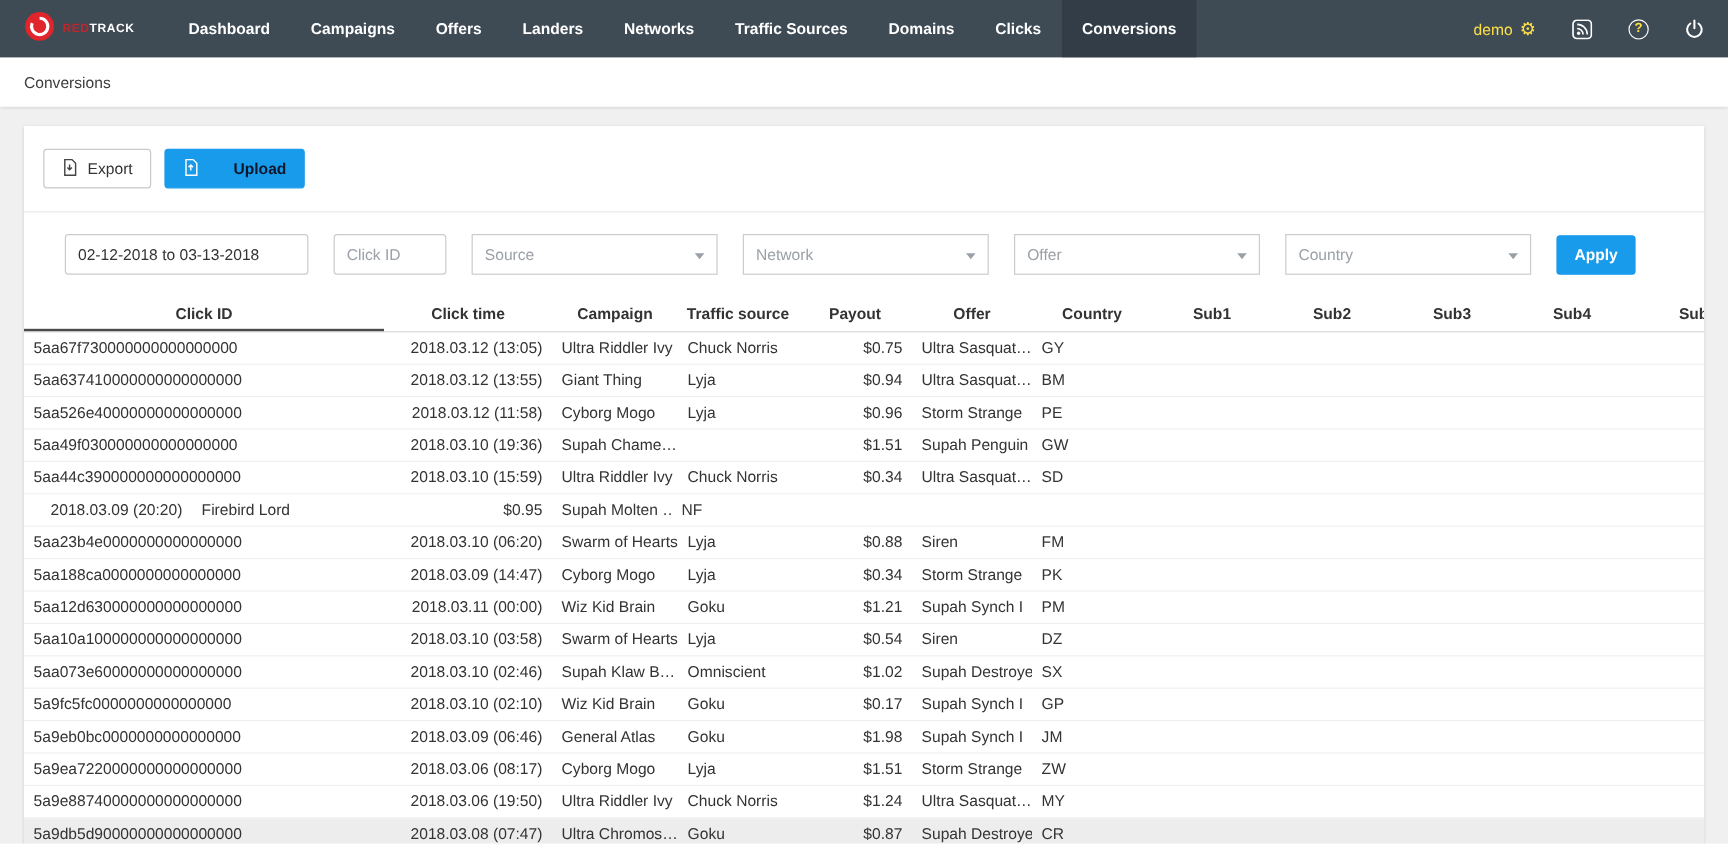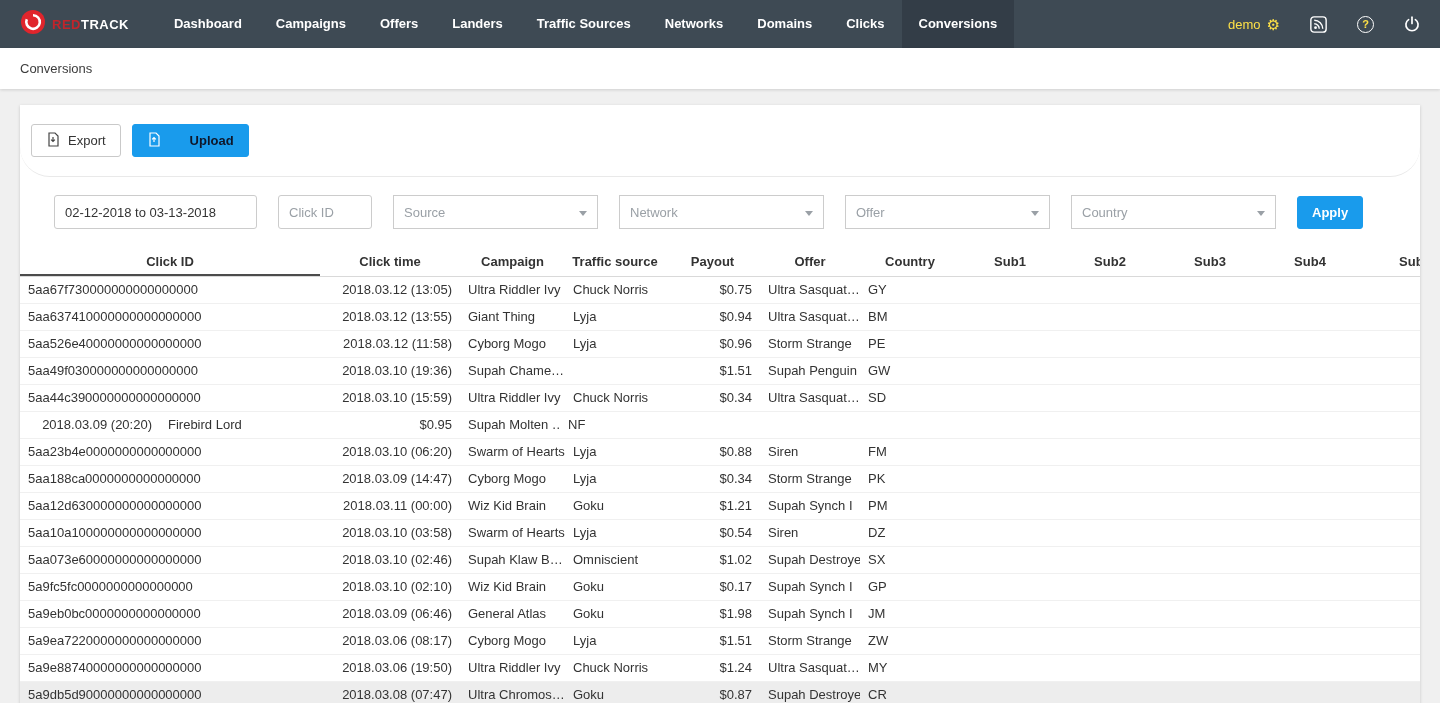--- a/index.html
+++ b/index.html
@@ -2,39 +2,39 @@
 <html><head>
 <meta charset="utf-8">
 <style>
   * { margin:0; padding:0; box-sizing:border-box; }
   html,body { width:1440px; height:703px; overflow:hidden; }
   body { background:#f0f0f0; font-family:"Liberation Sans", sans-serif; color:#333; }
 
   
   .topnav { height:48px; background:#3e4a54; display:flex; align-items:center; padding:0 20px; }
   .brand { display:flex; align-items:center; gap:6px; margin-right:28px; cursor:pointer; }
-  .brand-text { font-size:13px; font-weight:bold; letter-spacing:.5px; }
+  .brand-text { font-size:10px; font-weight:bold; letter-spacing:.5px; }
   .brand-red { color:#c2242b; }
   .brand-white { color:#fff; }
   .nav-items { display:flex; height:48px; }
   .nav-item { padding:0 17px; line-height:48px; font-size:13px; font-weight:bold; color:#fff; cursor:pointer; white-space:nowrap;text-align:center; }
   .nav-item.active { background:#333d47; }
   .nav-right { margin-left:auto; display:flex; align-items:center; gap:30px; color:#fde047; }
   .user-group { display:flex; align-items:center; gap:6px; font-size:13px; cursor:pointer; }
   .gear-glyph { font-size:15px; line-height:1; cursor:pointer; }
   .icon-btn { display:flex; align-items:center; justify-content:center; cursor:pointer; }
   .help-circle { width:17px; height:17px; border:1.4px solid #fff; border-radius:50%; font-size:11px; font-weight:bold; display:flex; align-items:center; justify-content:center; }
 
   
   .breadcrumb-bar { height:41px; background:#fff; display:flex; align-items:center; padding:0 20px; font-size:13px; color:#3c3c3c; box-shadow:0 1px 3px rgba(0,0,0,.14); position:relative; z-index:2; }
 
   
   .card { margin:16px 20px 0 20px; background:#fff; box-shadow:0 1px 3px rgba(0,0,0,.18); height:600px; overflow:hidden; }
 
-  .toolbar { padding:19px 11px; border-bottom:1px solid #e9e9e9; display:flex; gap:11px;border-radius:30px; }
+  .toolbar { padding:19px 16px; border-bottom:1px solid #e9e9e9; display:flex; gap:11px; }
   .btn { display:inline-flex; align-items:center; gap:8px; font-size:13px; padding:0 14px; height:33px; border-radius:3px; cursor:pointer; font-weight:bold; }
   .btn-export { background:#fff; border:1px solid #c9c9c9; color:#333; font-weight:normal; }
   .btn-upload { background:#199bec; border:1px solid #199bec; color:#0f172a;gap:29px; }
   .btn-apply  { background:#199bec; border:1px solid #199bec; color:#fff; }
 
   .filters { display:flex; align-items:center; gap:21px; padding:18px 20px 20px 34px; }
   .f-input { height:34px; border:1px solid #ccc; border-radius:3px; font-size:13px; padding:0 10px; font-family:Liberation Sans, sans-serif; color:#333; outline:none; }
   .f-input::placeholder { color:#9aa0a6; }
   .f-date { width:203px; }
   .f-clickid { width:94px; }
@@ -73,22 +73,22 @@
         <path d="M13 6.2a6.8 6.8 0 1 1-6.2 4.1" fill="none" stroke="#fff" stroke-width="2.6"></path>
       </svg>
     </span>
     <span class="brand-text"><span class="brand-red">RED</span><span class="brand-white">TRACK</span></span>
   </div>
   <div class="nav-items">
       <div class="nav-item">Dashboard</div>
       <div class="nav-item">Campaigns</div>
       <div class="nav-item">Offers</div>
       <div class="nav-item">Landers</div>
+      <div class="nav-item">Networks</div>
       <div class="nav-item">Traffic Sources</div>
-      <div class="nav-item">Networks</div>
       <div class="nav-item">Domains</div>
       <div class="nav-item">Clicks</div>
       <div class="nav-item active">Conversions</div>
     </div>
   <div class="nav-right">
     <div class="user-group">
       <span>demo</span>
       <span class="gear-glyph">⚙</span>
     </div>
     <span class="icon-btn">

